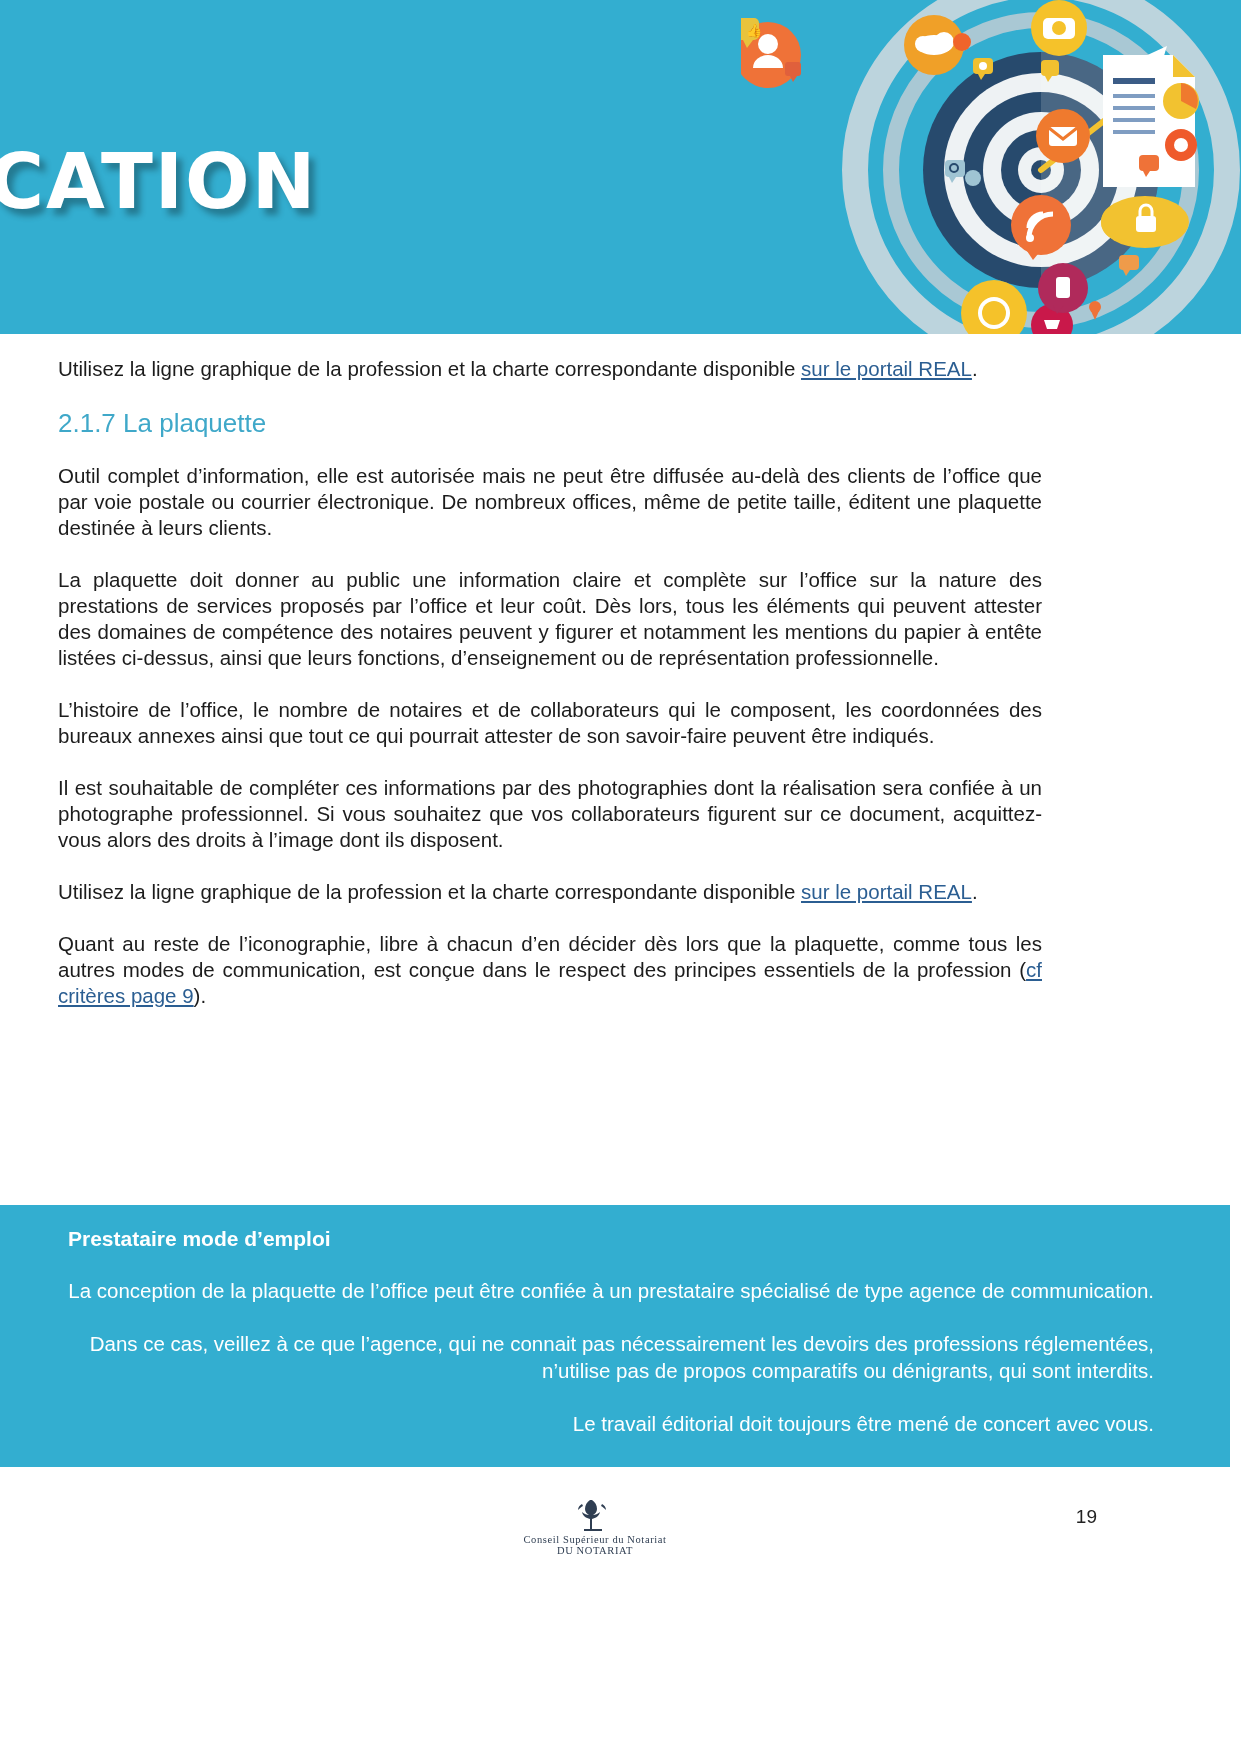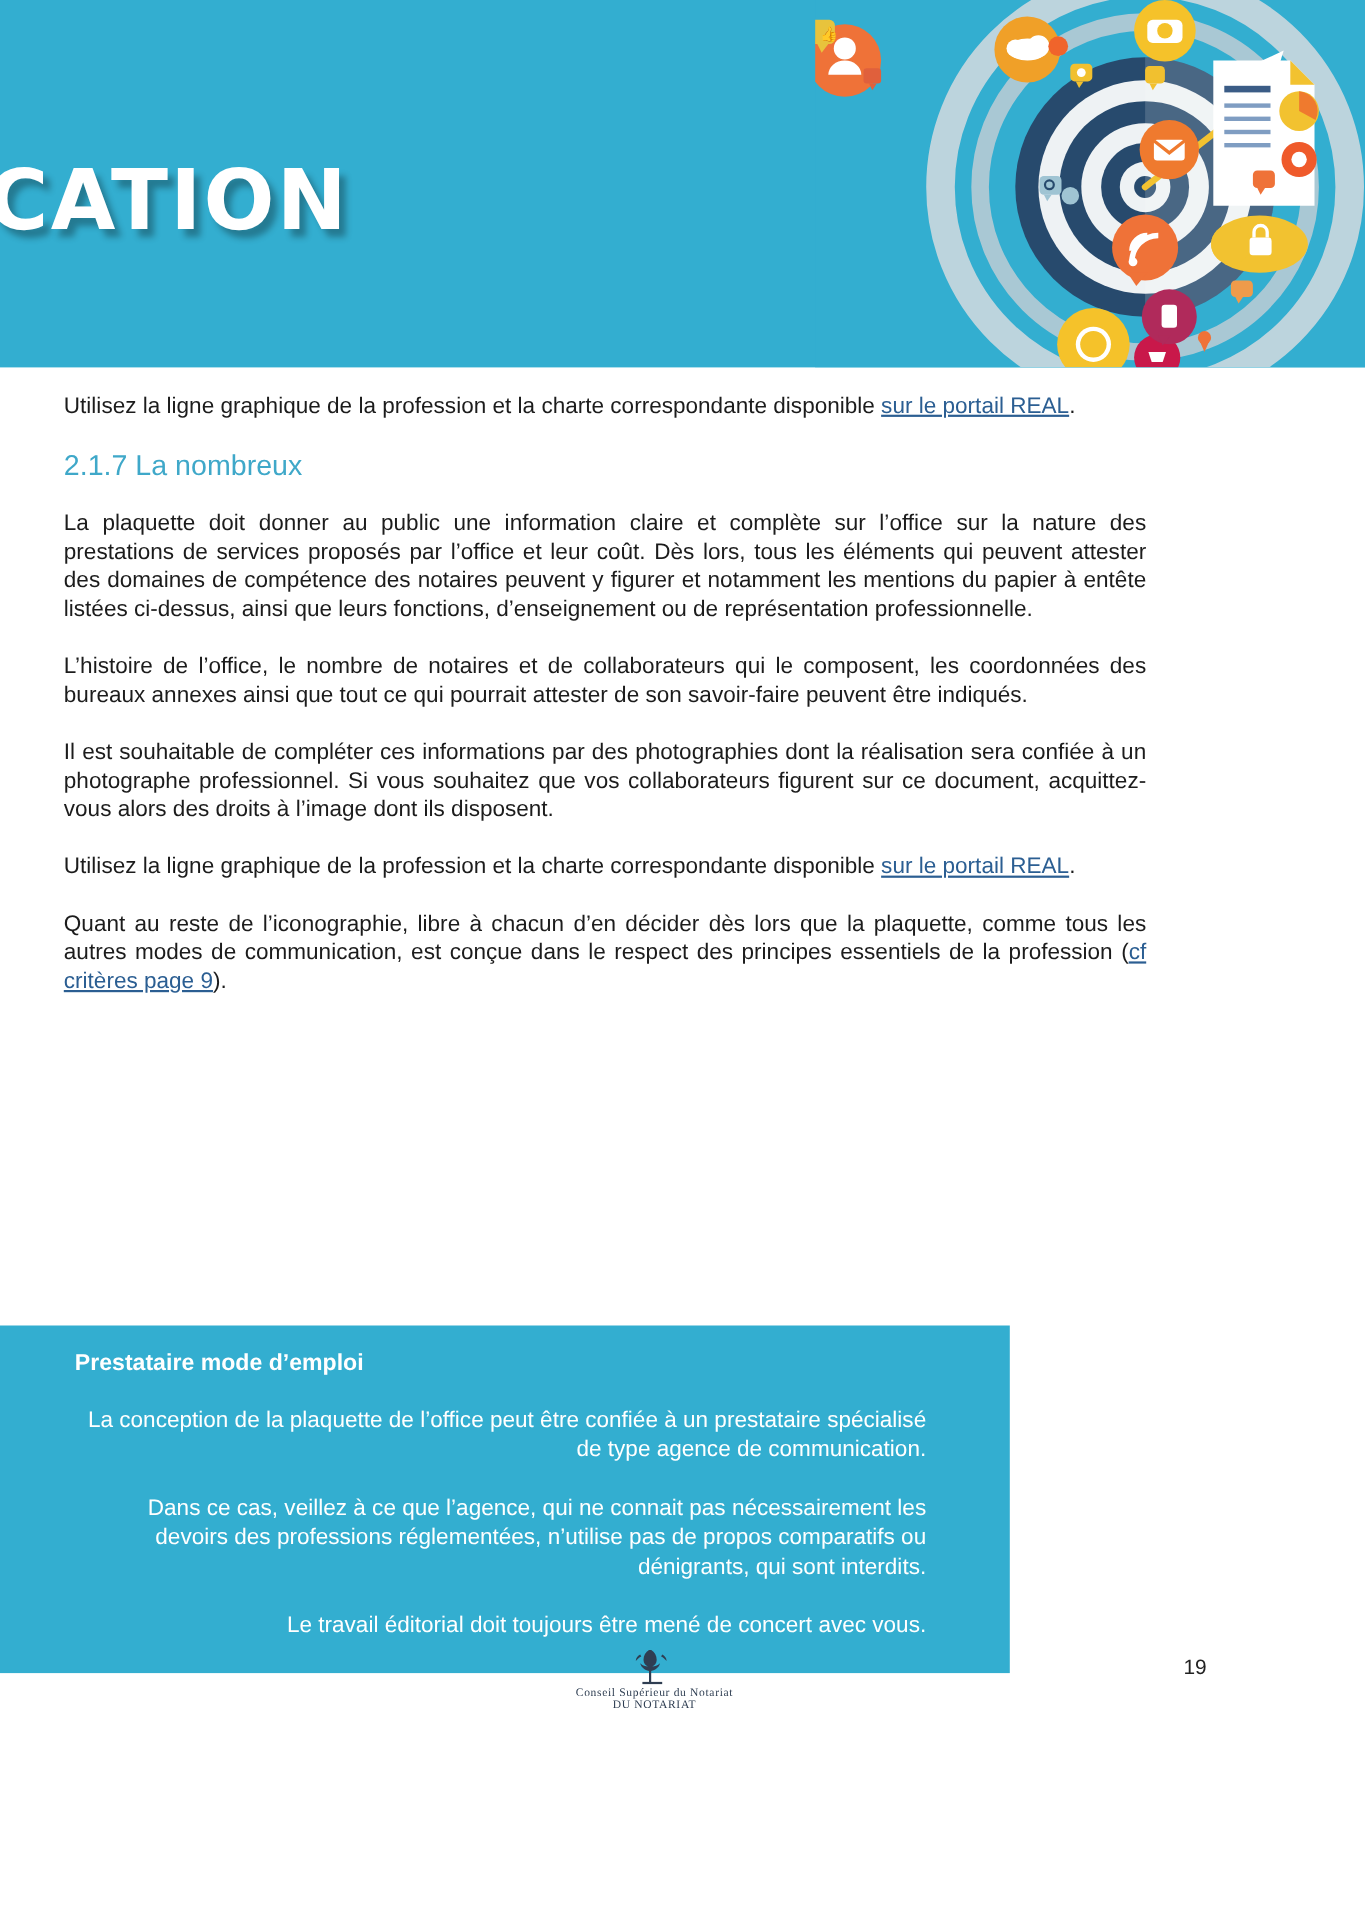--- a/index.html
+++ b/index.html
@@ -75,21 +75,21 @@
     color:#3fa8c9;
     margin:24px 0 24px 0;
     font-family:"Liberation Sans", sans-serif;
   }
 
   
   .callout{
     position:absolute;
     left:0;
     top:1205px;
-    width:918px;
+    width:1230px;
     background:#33aed0;
     color:#ffffff;
     padding:22px 0 30px 0;
   }
   .callout-inner{
     margin-left:68px;
     margin-right:76px;
   }
   .callout-title{
     font-size:21px;
@@ -281,22 +281,23 @@
       </g>
     </svg>
   </div>
 </div>
 
 <div class="content">
   <div class="inner">
 
     <p class="body first"><span>Utilisez la ligne graphique de la profession et la charte correspondante disponible </span><a class="link" href="#">sur le portail REAL</a><span>.</span></p>
 
-    <h2 class="section">2.1.7 La nombreux</h2>
-
+    <h2 class="section">2.1.7 La plaquette</h2>
+
+    <p class="body">Outil complet d’information, elle est autorisée mais ne peut être diffusée au-delà des clients de l’office que par voie postale ou courrier électronique. De nombreux offices, même de petite taille, éditent une plaquette destinée à leurs clients.</p>
     <p class="body">La plaquette doit donner au public une information claire et complète sur l’office sur la nature des prestations de services proposés par l’office et leur coût. Dès lors, tous les éléments qui peuvent attester des domaines de compétence des notaires peuvent y figurer et notamment les mentions du papier à entête listées ci-dessus, ainsi que leurs fonctions, d’enseignement ou de représentation professionnelle.</p>
     <p class="body">L’histoire de l’office, le nombre de notaires et de collaborateurs qui le composent, les coordonnées des bureaux annexes ainsi que tout ce qui pourrait attester de son savoir-faire peuvent être indiqués.</p>
     <p class="body">Il est souhaitable de compléter ces informations par des photographies dont la réalisation sera confiée à un photographe professionnel. Si vous souhaitez que vos collaborateurs figurent sur ce document, acquittez-vous alors des droits à l’image dont ils disposent.</p>
 
     <p class="body"><span>Utilisez la ligne graphique de la profession et la charte correspondante disponible </span><a class="link" href="#">sur le portail REAL</a><span>.</span></p>
 
     <p class="body"><span>Quant au reste de l’iconographie, libre à chacun d’en décider dès lors que la plaquette, comme tous les autres modes de communication, est conçue dans le respect des principes essentiels de la profession (</span><a class="link" href="#">cf critères page 9</a><span>).</span></p>
 
   </div>
 </div>

